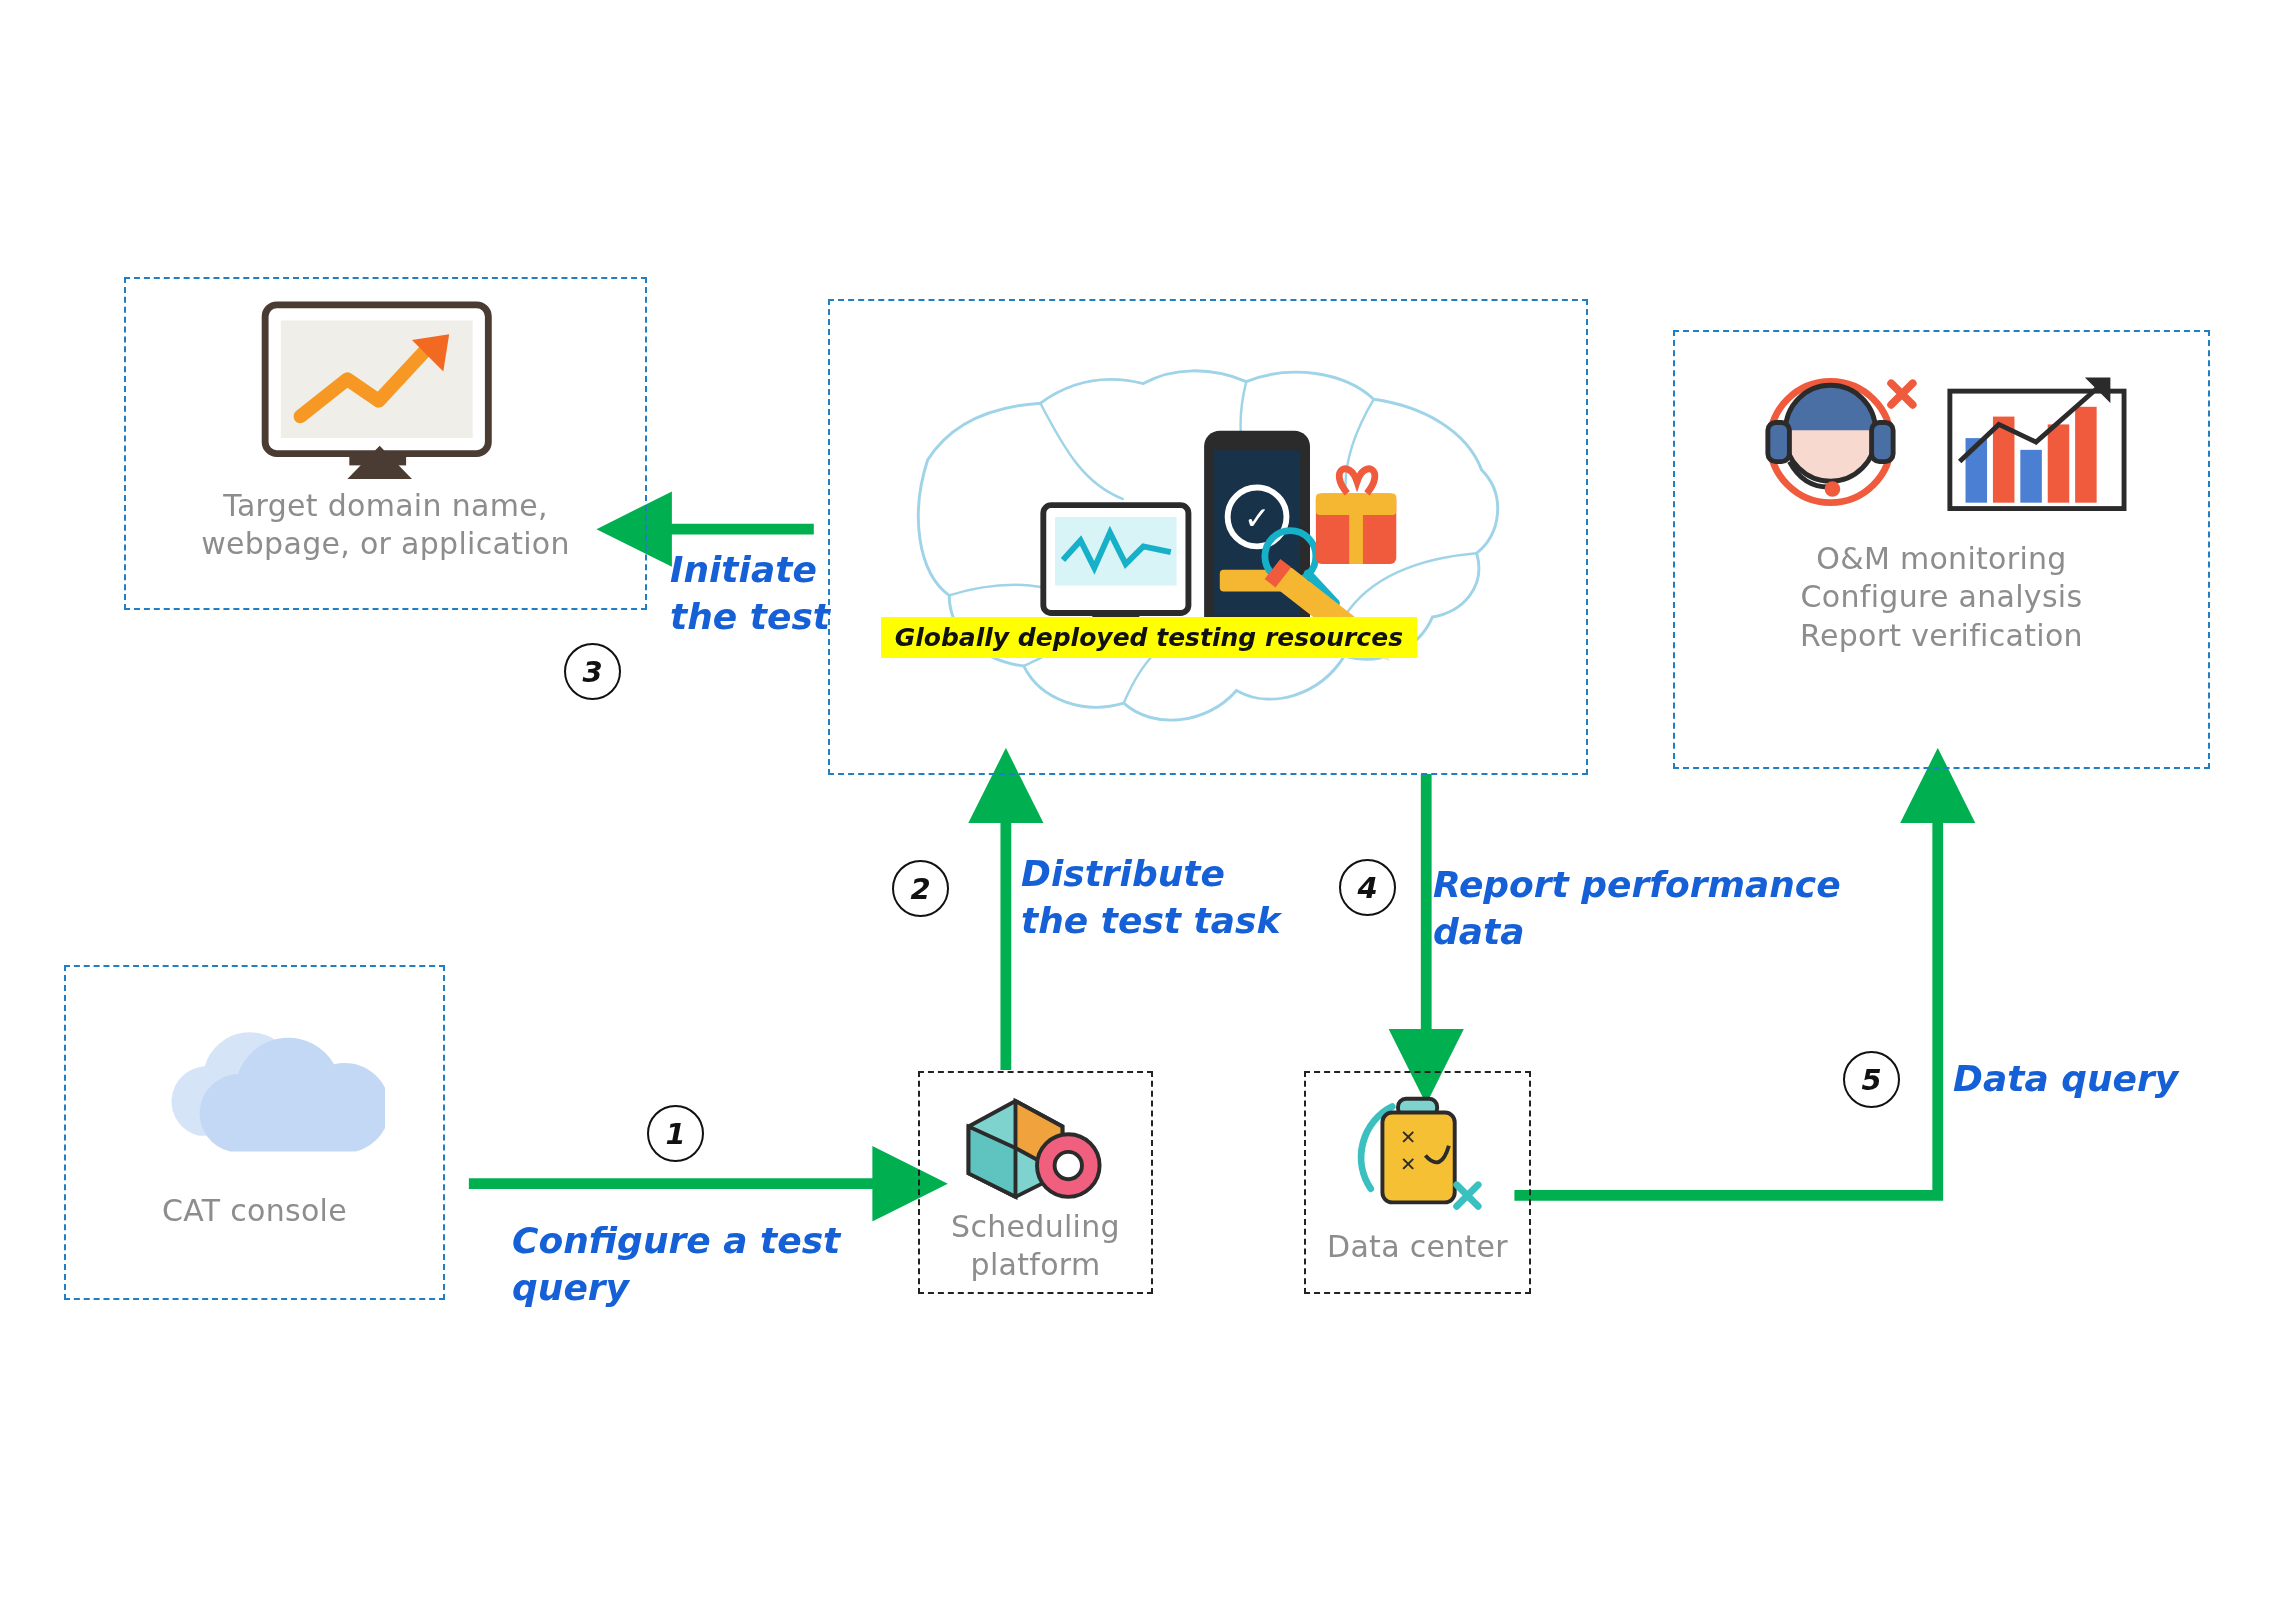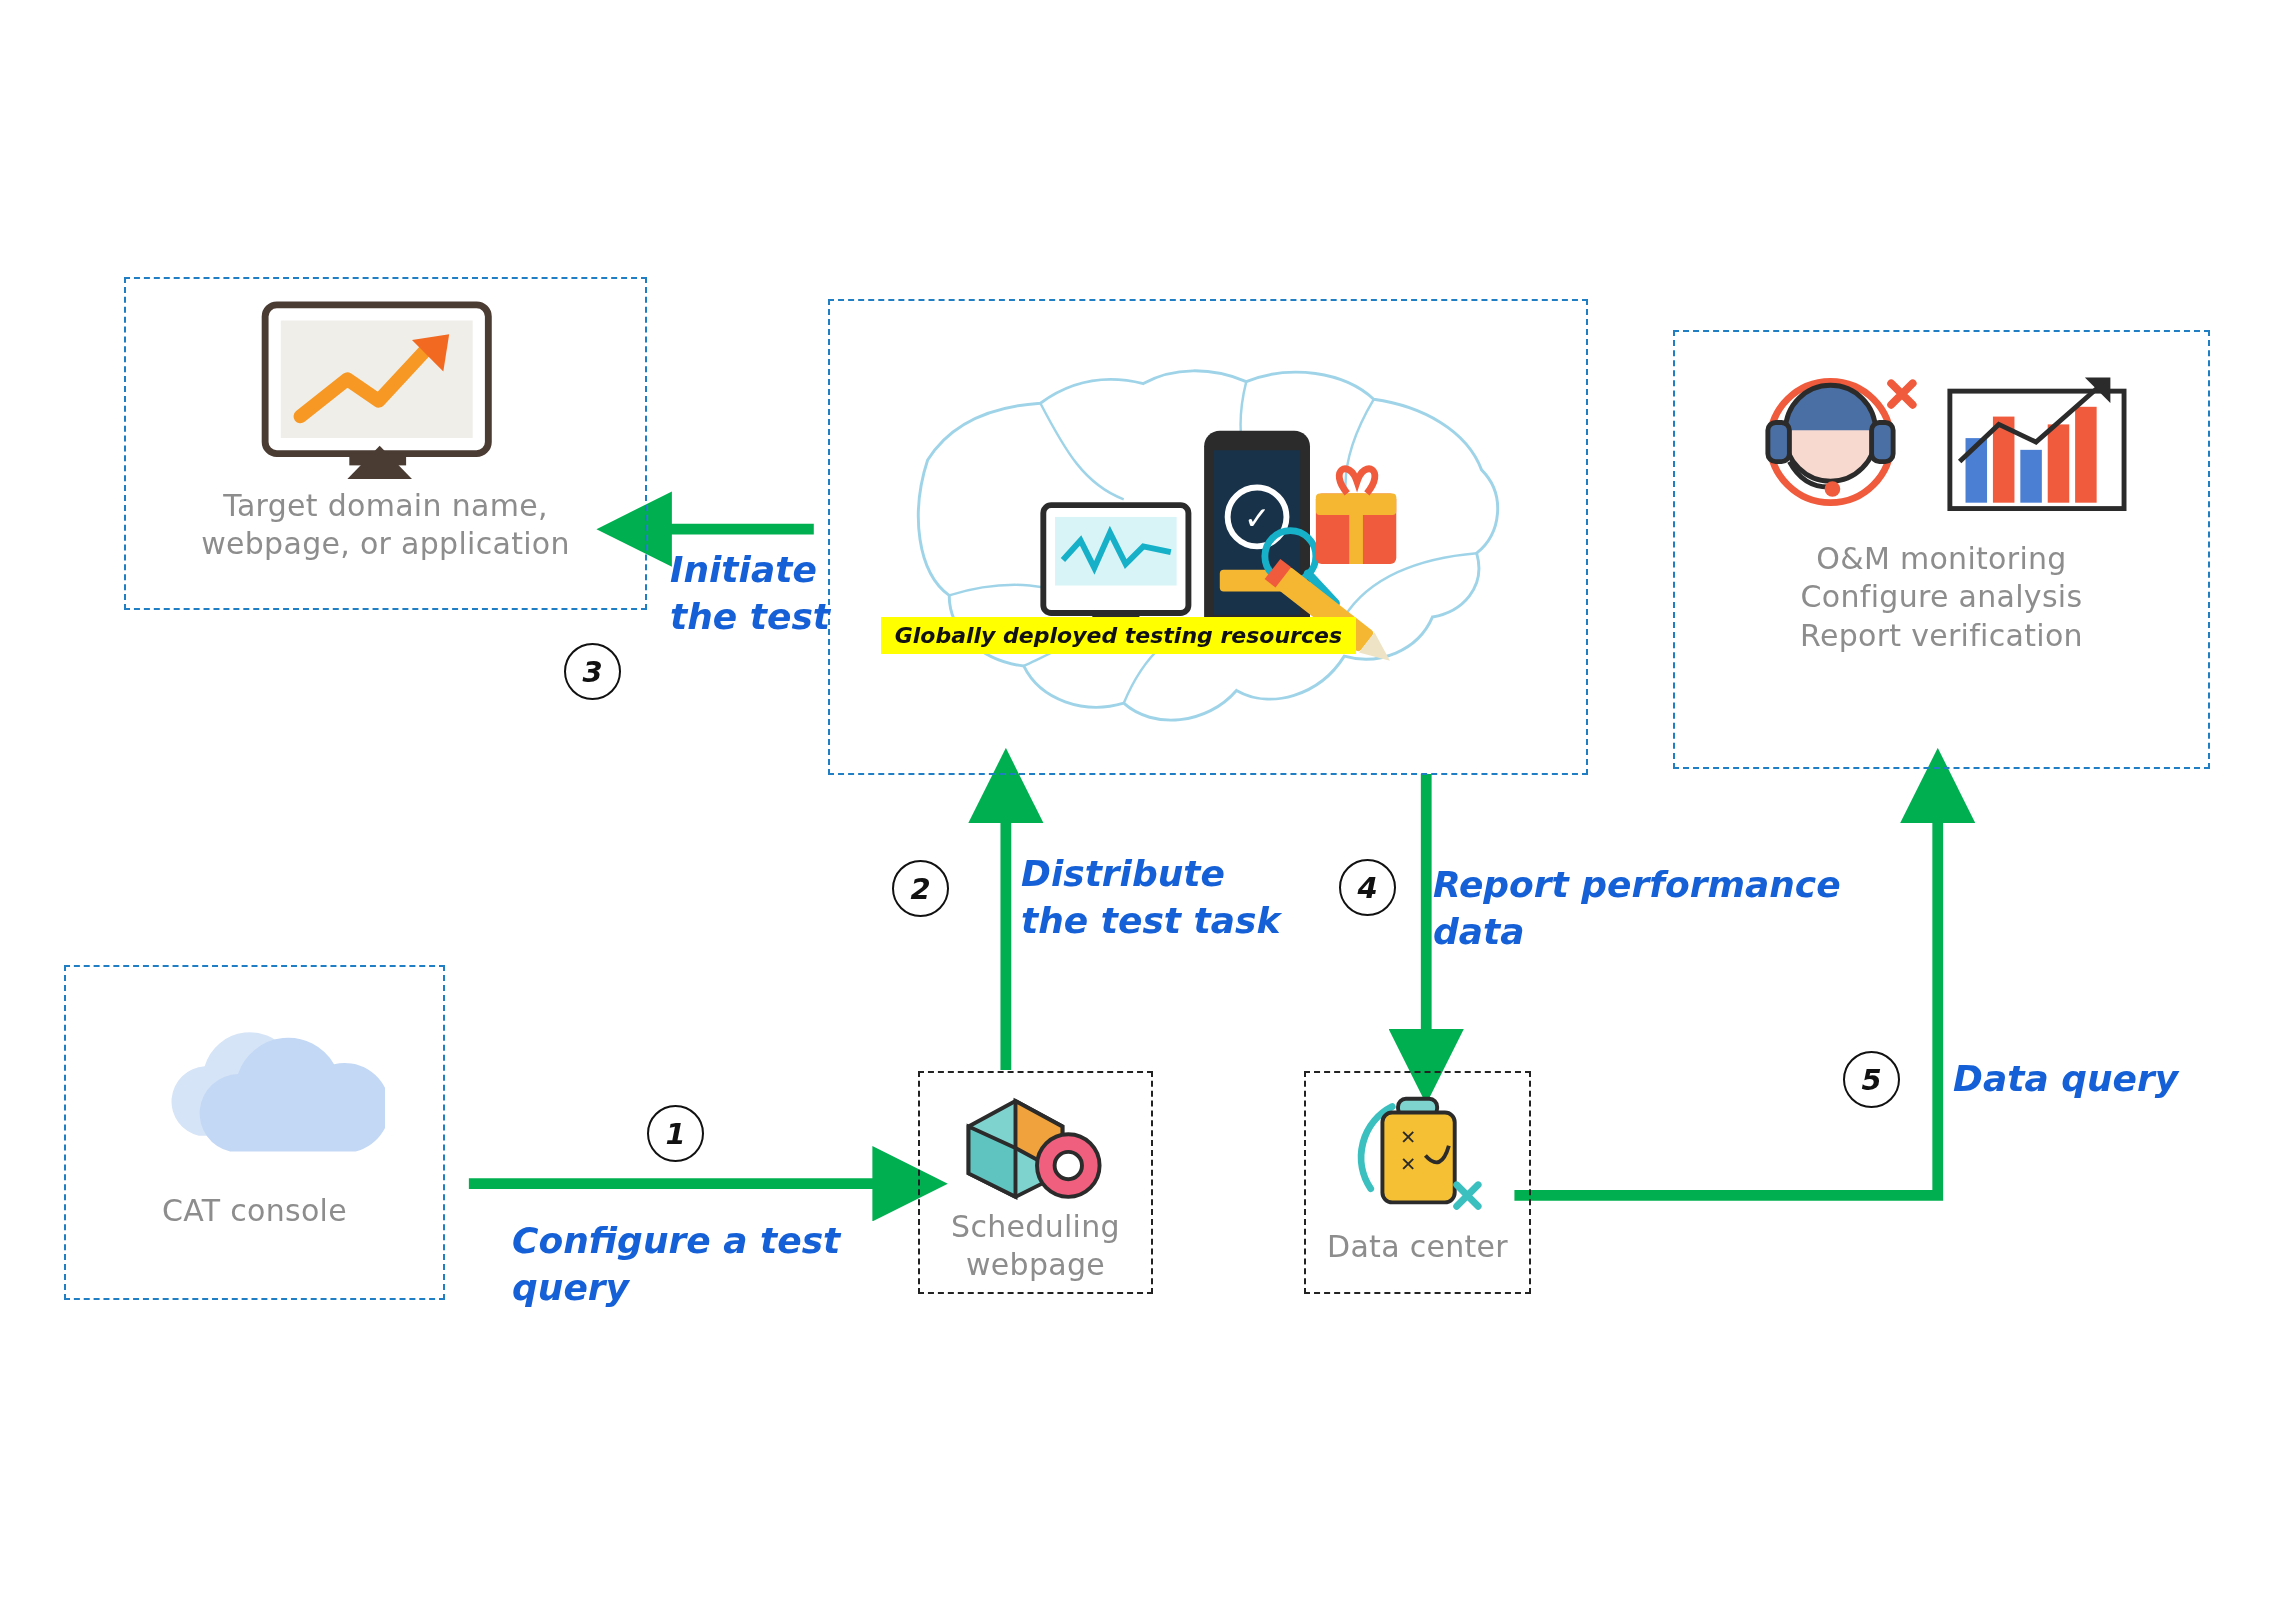--- a/index.html
+++ b/index.html
@@ -62,21 +62,21 @@
     font-family: "DejaVu Sans", sans-serif;
     background: #fff;
     font-style: italic;
   }
   .highlight-banner {
     position: absolute;
     background: #ffff00;
     color: #111;
     font-weight: bold;
     font-style: italic;
-    font-size: 22px;
+    font-size: 25px;
     padding: 5.9px 13.7px;
     white-space: nowrap;
     font-family: "DejaVu Sans", sans-serif;
   }
   svg.arrows {
     position: absolute;
     left: 0; top: 0;
     width: 2290px;
     height: 1609px;
     pointer-events: none;
@@ -212,21 +212,21 @@
       <svg width="176" height="118" viewBox="0 0 180 120">
         <polygon points="20,40 68,14 116,40 116,88 68,112 20,88" fill="#7fd3cf" stroke="#2b2b2b" stroke-width="4"></polygon>
         <polygon points="68,14 116,40 116,88 68,62" fill="#f0a23c" stroke="#2b2b2b" stroke-width="4"></polygon>
         <polygon points="20,40 68,62 68,112 20,88" fill="#5fc4c0" stroke="#2b2b2b" stroke-width="4"></polygon>
         <circle cx="122" cy="80" r="32" fill="#f05f7e" stroke="#2b2b2b" stroke-width="4"></circle>
         <circle cx="122" cy="80" r="14" fill="#ffffff" stroke="#2b2b2b" stroke-width="4"></circle>
       </svg>
     </div>
     <div class="caption" style="position:absolute; left:0; top:135px; width:100%;">
       <div>Scheduling</div>
-      <div>webpage</div>
+      <div>platform</div>
     </div>
   </div>
 
   <div class="box dashed-dark" style="left:1304px; top:1071px; width:227px; height:223px;">
     <div class="icon-wrap" style="left:37px; top:17.6px; width:157px; height:127px;">
       <svg width="157" height="127" viewBox="0 0 160 130">
         <path d="M28,100 a58,58 0 0 1 22,-84" fill="none" stroke="#3bbfbf" stroke-width="7" stroke-linecap="round"></path>
         <rect x="56" y="8" width="40" height="18" rx="8" fill="#7fd3cf" stroke="#2b2b2b" stroke-width="4"></rect>
         <rect x="40" y="22" width="74" height="92" rx="10" fill="#f5c033" stroke="#2b2b2b" stroke-width="4"></rect>
         <text x="58" y="54" font-size="20" fill="#2b2b2b" font-family="DejaVu Sans">✕</text>

